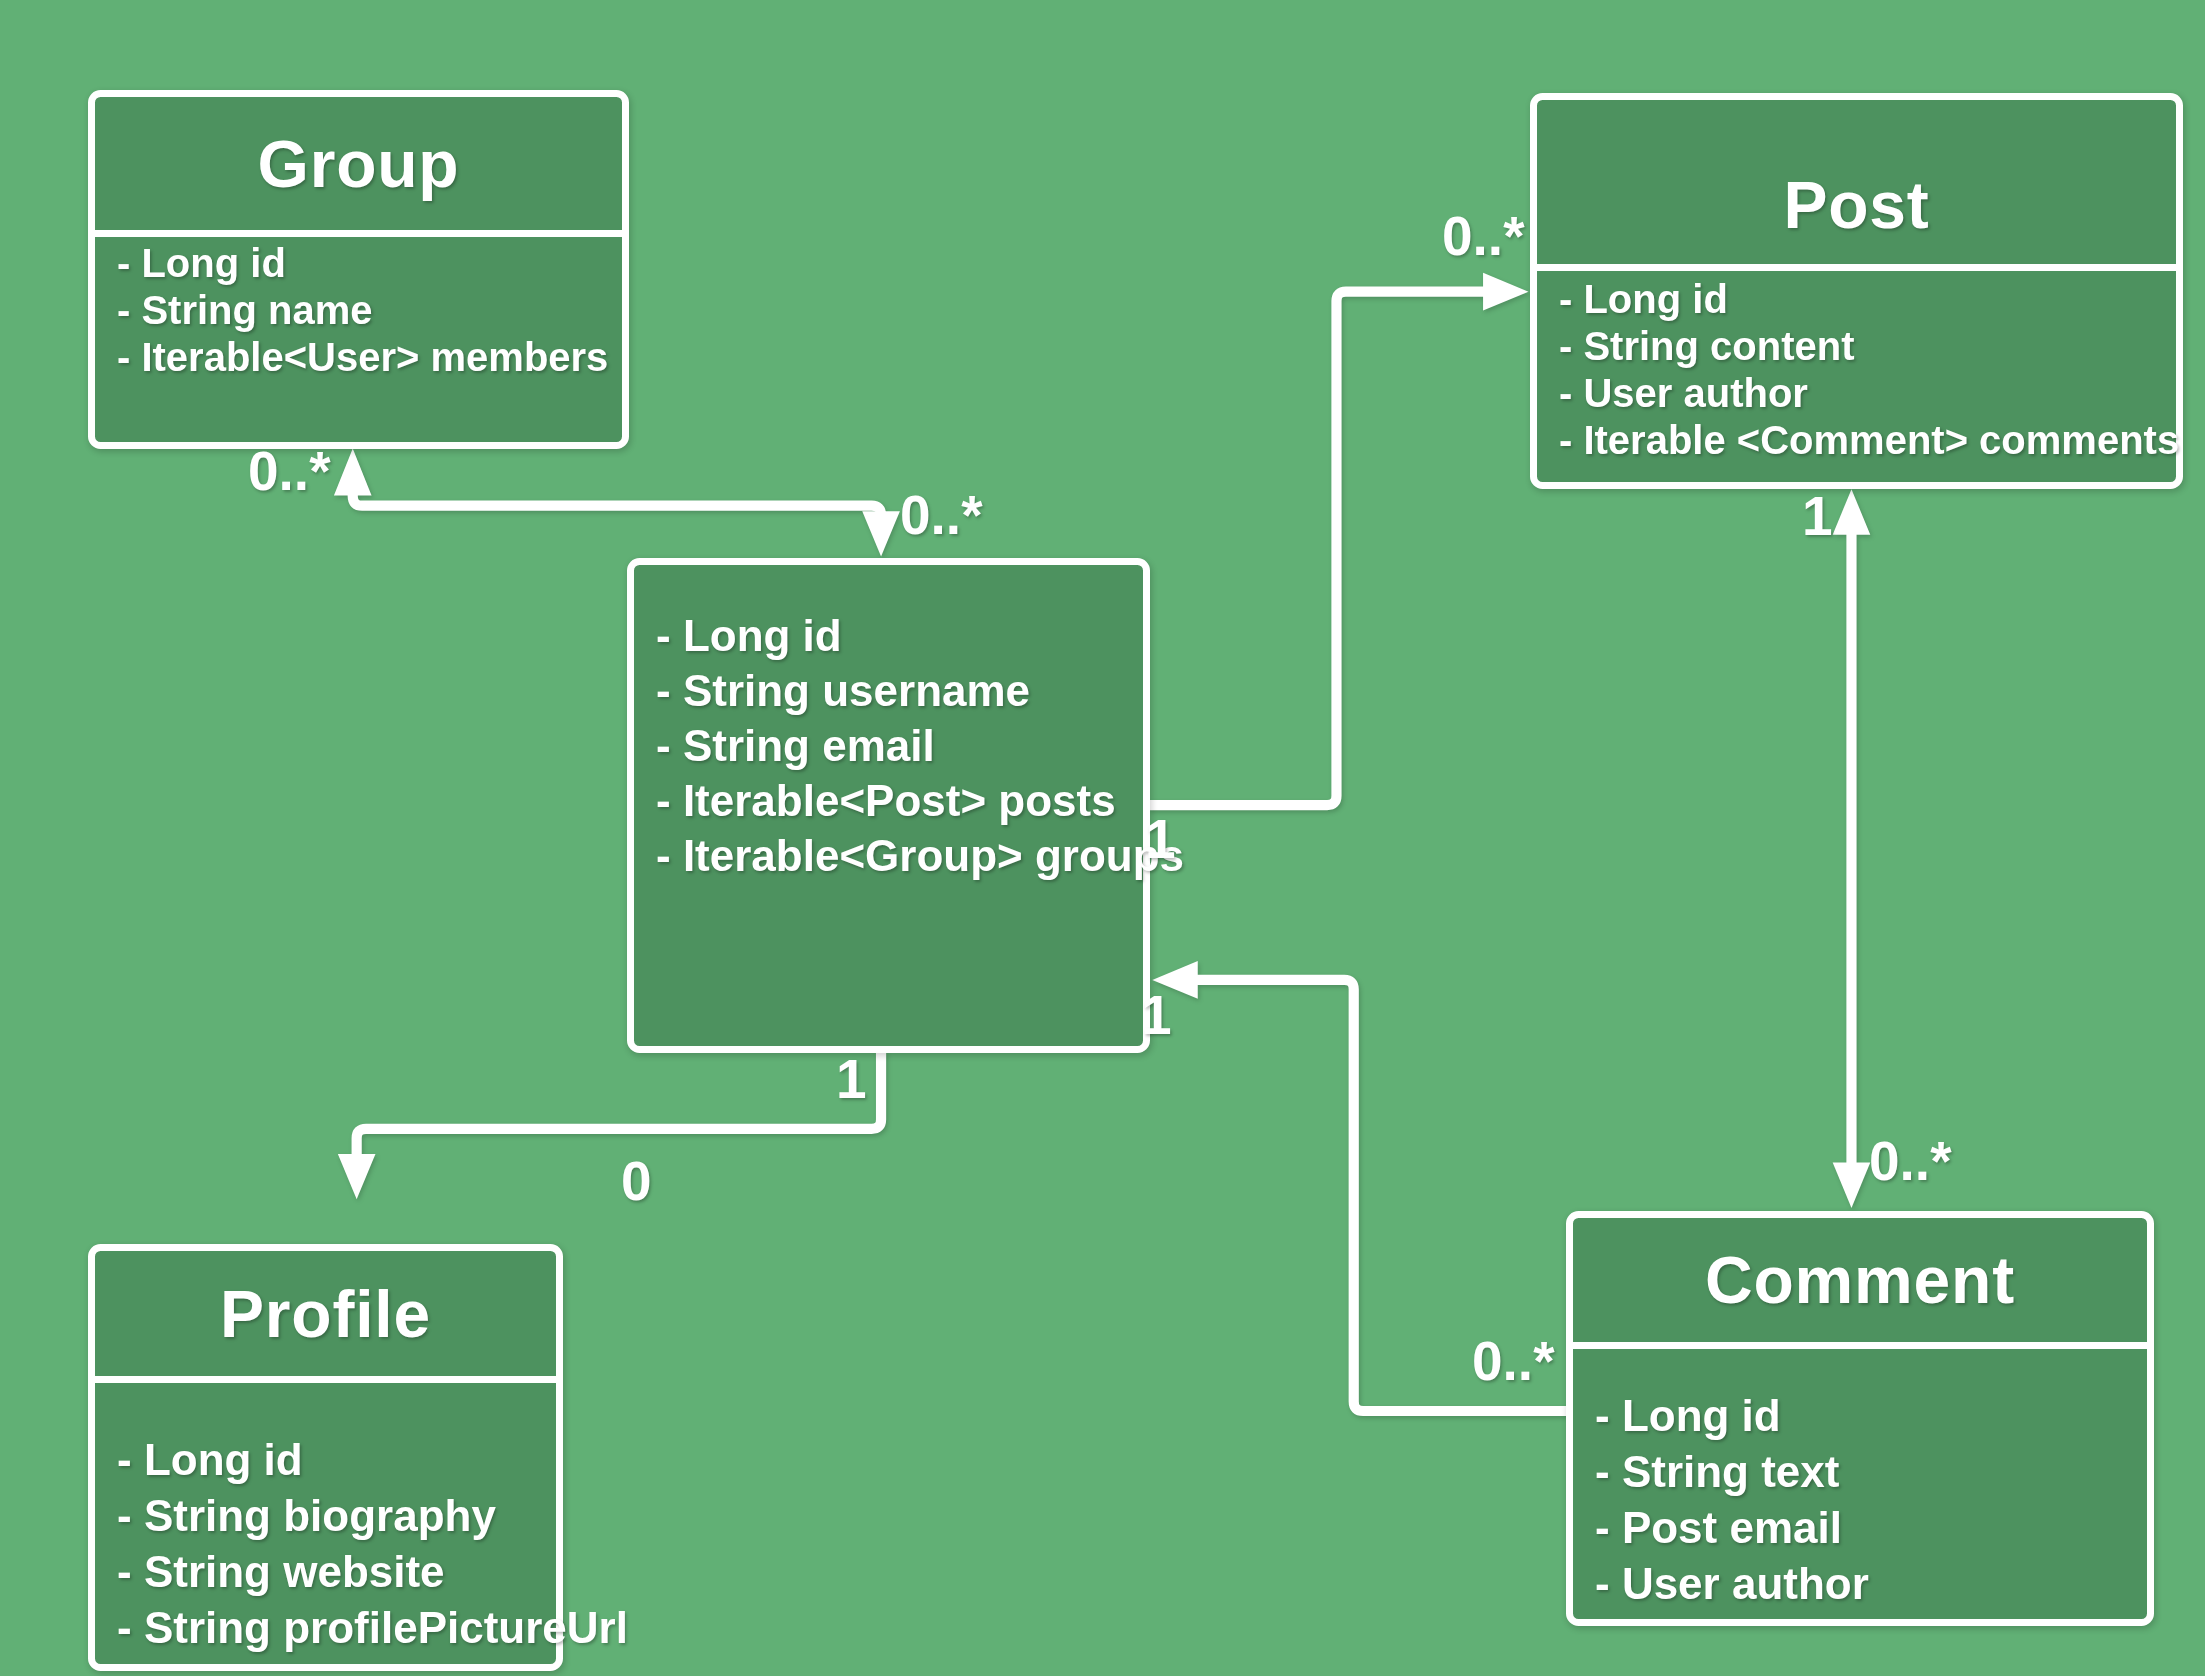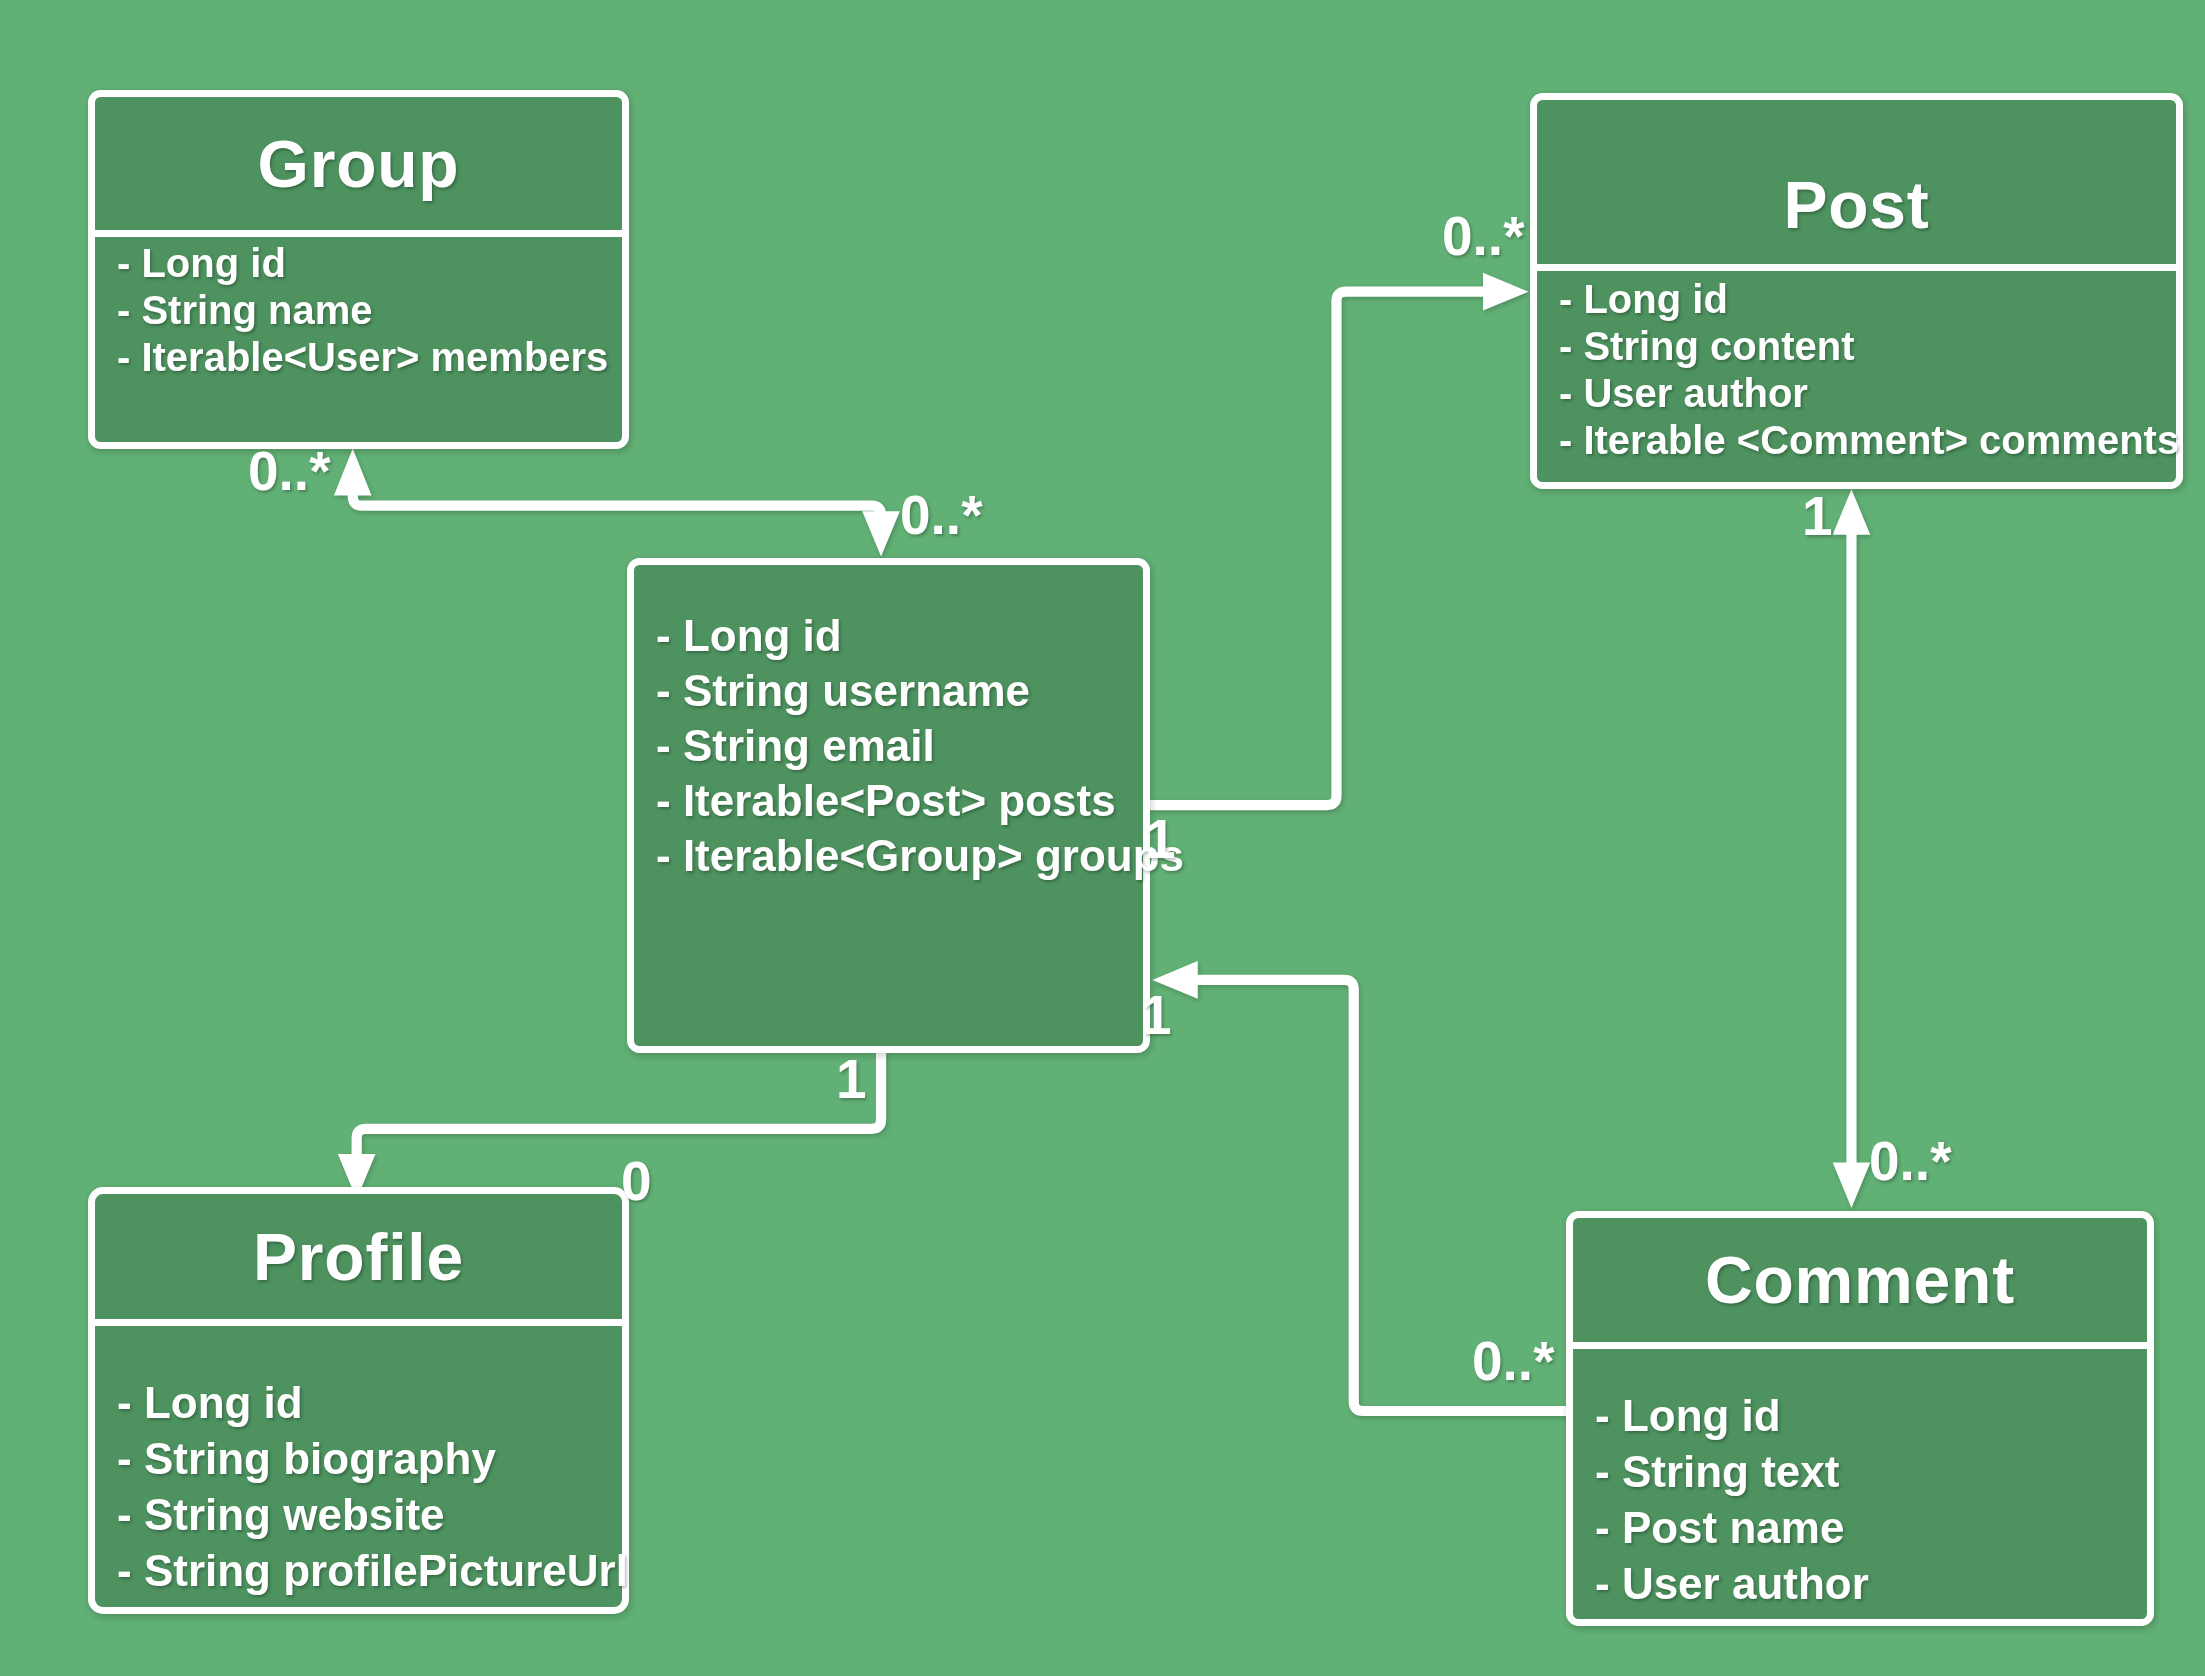--- a/index.html
+++ b/index.html
@@ -53,21 +53,21 @@
   #box-group  .uml-attrs{padding:3.1px 0 0 22px;  font-size:40px; line-height:47px;}
 
   #box-post   {left:1530px;top:93px;  width:653px; height:396px;}
   #box-post   .uml-title{height:125px;margin-top:46px;}
   #box-post   .uml-attrs{padding:4.7px 0 0 22px;  font-size:40px; line-height:47px;}
 
   #box-user   {left:627px; top:558px;  width:523px; height:495px;}
   #box-user   .uml-title{height:100px;}
   #box-user   .uml-attrs{padding:43px 0 0 22px; font-size:44px; line-height:55px;}
 
-  #box-profile{left:88px; top:1187px; width:541px; height:427px;border-radius:15px;}
+  #box-profile{left:88px; top:1244px; width:475px; height:427px;}
   #box-profile .uml-title{height:132px;}
   #box-profile .uml-attrs{padding:49px 0 0 22px; font-size:44px; line-height:56px;}
 
   #box-comment{left:1566px;top:1211px; width:588px; height:415px;}
   #box-comment .uml-title{height:131px;}
   #box-comment .uml-attrs{padding:39px 0 0 22px; font-size:44px; line-height:56px;}
 
   
   .mult{
     position:absolute;z-index:3;
@@ -150,21 +150,21 @@
         <div class="attr-line">- String website</div>
         <div class="attr-line">- String profilePictureUrl</div>
       </div>
   </div>
 
   <div class="uml-class" id="box-comment">
     <div class="uml-title">Comment</div>
     <div class="uml-attrs">
         <div class="attr-line">- Long id</div>
         <div class="attr-line">- String text</div>
-        <div class="attr-line">- Post name</div>
+        <div class="attr-line">- Post email</div>
         <div class="attr-line">- User author</div>
       </div>
   </div>
 
   <div class="mult" id="m-gu-group">0..*</div>
   <div class="mult" id="m-gu-user">0..*</div>
   <div class="mult" id="m-up-user">1</div>
   <div class="mult" id="m-up-post">0..*</div>
   <div class="mult" id="m-pc-post">1</div>
   <div class="mult" id="m-pc-comment">0..*</div>

